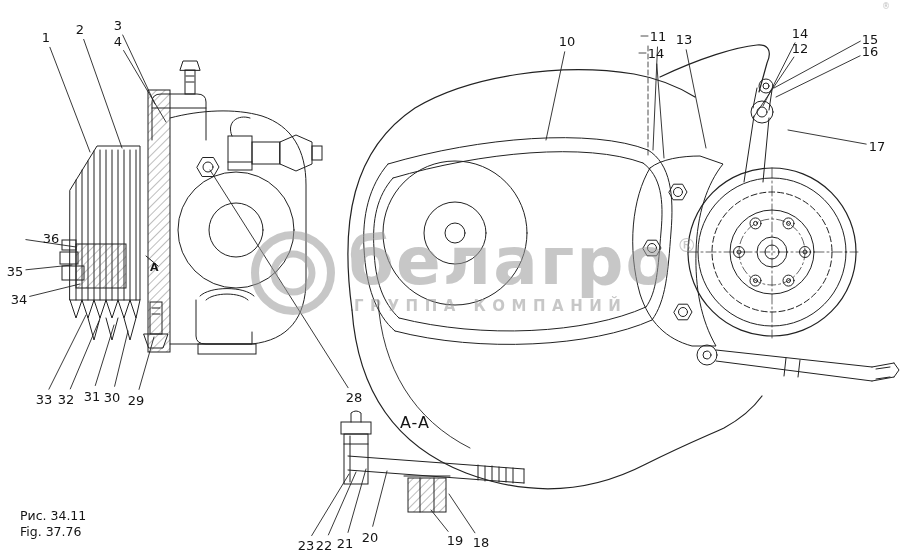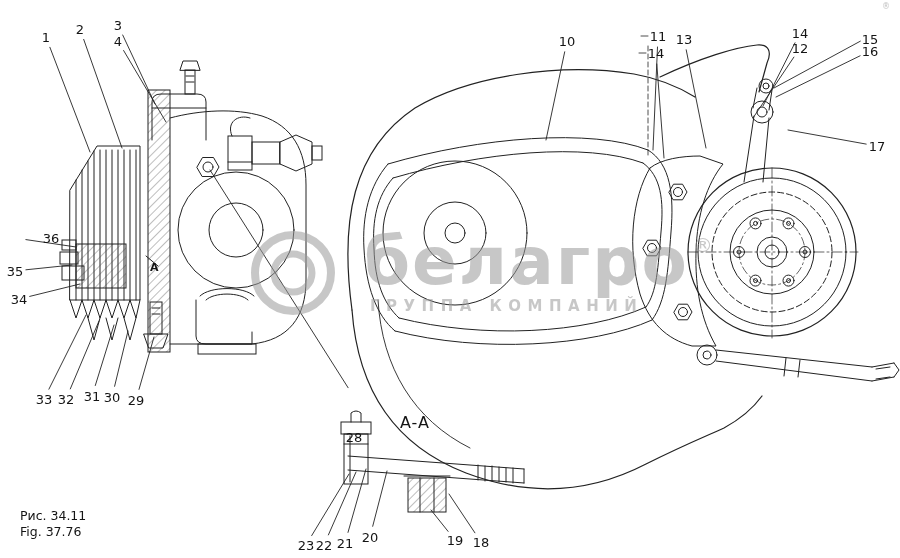--- a/index.html
+++ b/index.html
@@ -4,21 +4,21 @@
 <style>
   html,body{margin:0;padding:0;background:#fff;}
   .stage{position:relative;width:900px;height:558px;background:#ffffff;overflow:hidden;
          font-family:"DejaVu Sans",sans-serif;color:#141414;}
   #drawing{position:absolute;left:0;top:0;}
   .callout-layer{position:absolute;inset:0;pointer-events:none;}
   .callout{position:absolute;transform:translate(-50%,-50%);font-size:13px;line-height:1;color:#141414;}
   .section-label{position:absolute;left:400px;top:413px;font-size:16px;letter-spacing:1px;}
   .section-marker{position:absolute;left:150px;top:261px;font-size:11px;font-weight:bold;}
   .captions{position:absolute;left:20px;top:508px;font-size:12.5px;line-height:1.3;}
-  .watermark{position:absolute;left:248px;top:228px;display:flex;align-items:center;gap:26px;
+  .watermark{position:absolute;left:248px;top:228px;display:flex;align-items:center;gap:10px;
              opacity:.55;pointer-events:none;}
   .wm-text{display:flex;flex-direction:column;}
   .wm-nameline{display:flex;align-items:flex-start;}
   .wm-name{font-size:66px;font-weight:bold;line-height:.95;letter-spacing:2px;color:#9b9b9b;}
   .wm-reg{font-size:20px;color:#9b9b9b;margin-top:2px;margin-left:4px;}
   .wm-sub{font-size:15px;font-weight:bold;letter-spacing:6.5px;color:#9b9b9b;margin-top:3px;margin-left:6px;}
   .corner-mark{position:absolute;right:10px;top:2px;font-size:8px;color:#c2c2c2;}
 </style>
 </head>
 <body>
@@ -275,21 +275,21 @@
       <span class="callout" style="left: 870px; top: 51px;">16</span>
       <span class="callout" style="left: 877px; top: 146px;">17</span>
       <span class="callout" style="left: 15px; top: 238px; margin-left: 36px;">36</span>
       <span class="callout" style="left: 15px; top: 271px;">35</span>
       <span class="callout" style="left: 19px; top: 299px;">34</span>
       <span class="callout" style="left: 44px; top: 399px;">33</span>
       <span class="callout" style="left: 66px; top: 399px;">32</span>
       <span class="callout" style="left: 92px; top: 396px;">31</span>
       <span class="callout" style="left: 112px; top: 397px;">30</span>
       <span class="callout" style="left: 136px; top: 400px;">29</span>
-      <span class="callout" style="left: 354px; top: 397px; margin-top: 40px;">28</span>
+      <span class="callout" style="left: 354px; top: 397px;">28</span>
       <span class="callout" style="left: 306px; top: 545px;">23</span>
       <span class="callout" style="left: 324px; top: 545px;">22</span>
       <span class="callout" style="left: 345px; top: 543px;">21</span>
       <span class="callout" style="left: 370px; top: 537px; text-align: right;">20</span>
       <span class="callout" style="left: 455px; top: 540px;">19</span>
       <span class="callout" style="left: 481px; top: 542px;">18</span>
     </div>
 
   <span class="section-label">A-A</span>
   <span class="section-marker">A</span>

